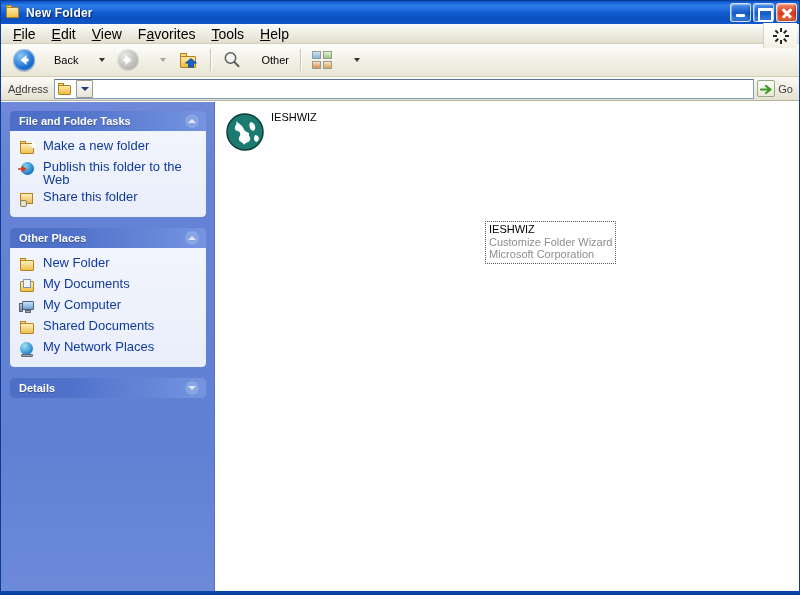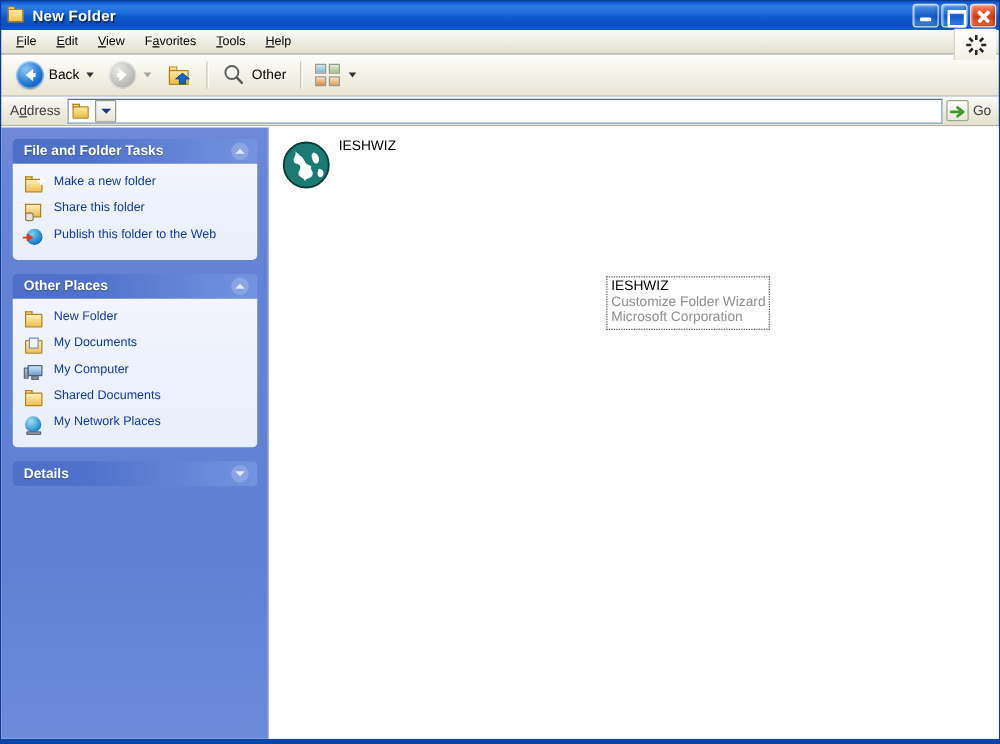--- a/index.html
+++ b/index.html
@@ -75,40 +75,40 @@
 
   
   .menubar {
     height: 20px; flex:0 0 20px;
     background: linear-gradient(to bottom,#fbfbfa,#eceade 60%,#e2dfd0);
     display:flex; align-items:center; padding-left:4px;
     border-bottom:1px solid #d4d0bc;
     position:relative;
   }
   .menuitem {
-    padding: 2px 8px; font-size:10px; color:#000; cursor:pointer; white-space:nowrap;
+    padding: 2px 8px; font-size:14px; color:#000; cursor:pointer; white-space:nowrap;
   }
   .menuitem u { text-decoration: underline; }
   .throbber {
     position:absolute; right:2px; top:-1px;
     width:34px; height:25px;
     background: linear-gradient(to bottom,#ffffff,#f3f1e6);
     border-left:1px solid #d8d4c2;
     display:flex; align-items:center; justify-content:center;
   }
   .throbber svg { display:block; }
 
   
   .toolbar {
     height: 33px; flex:0 0 33px;
     background: linear-gradient(to bottom,#fdfdfc 0%,#f4f2e7 48%,#e9e6d6 100%);
     display:flex; align-items:center; padding-left:6px;
     border-bottom:1px solid #d0ccb8;
   }
-  .tb-btn { display:flex; align-items:center; gap:4px; padding:14px 5px; cursor:pointer; border:1px solid transparent; border-radius:3px; white-space:nowrap;}
+  .tb-btn { display:flex; align-items:center; gap:19px; padding:14px 5px; cursor:pointer; border:1px solid transparent; border-radius:3px; white-space:nowrap;}
   .tb-btn span.lbl { font-size:11px; color:#000; }
   .tb-sep { width:1px; height:22px; background:#c9c5b0; margin:0 5px; box-shadow:1px 0 0 #fff; }
   .caret { width:0;height:0;border-left:3.5px solid transparent;border-right:3.5px solid transparent;border-top:4px solid #333; margin-left:2px;}
   .caret.dim { border-top-color:#a5a59e; }
 
   .circ-arrow { width:22px;height:22px;border-radius:50%; position:relative; flex:0 0 22px;}
   .circ-arrow.back { background: radial-gradient(circle at 35% 30%, #8ec7f5, #1a6fd0 60%, #0f4e9c); box-shadow: inset 0 0 0 1px rgba(255,255,255,.45), 0 1px 1px rgba(0,0,0,.2); }
   .circ-arrow.fwd  { background: radial-gradient(circle at 35% 30%, #e8e8e6, #bcbcb8 60%, #989892); box-shadow: inset 0 0 0 1px rgba(255,255,255,.5); }
   .circ-arrow svg { position:absolute; left:0; top:0; }
 
@@ -180,21 +180,21 @@
   .panel-head .ttl { color:#fff; font-weight:bold; font-size:11px; text-shadow:0 1px 1px rgba(0,0,0,.3);}
   .chev-btn { width:14px;height:14px;border-radius:50%; background:rgba(255,255,255,.18); display:flex;align-items:center;justify-content:center;}
   .chev-up { width:0;height:0;border-left:4px solid transparent;border-right:4px solid transparent;border-bottom:4px solid #dfe8ff;}
   .chev-dn { width:0;height:0;border-left:4px solid transparent;border-right:4px solid transparent;border-top:4px solid #dfe8ff;}
   .panel-body {
     background: linear-gradient(to bottom,#f2f5fd,#e9eefb);
     padding:6px 8px 8px 9px;
     border-radius:0 0 4px 4px;
   }
   .task-row { display:flex; align-items:flex-start; gap:7px; padding:2px 0; cursor:pointer; }
-  .task-row .tlabel { font-size:10px; color:#113a9e; line-height:13px; }
+  .task-row .tlabel { font-size:13px; color:#113a9e; line-height:13px; }
   .ticon { width:17px; height:16px; flex:0 0 17px; position:relative; margin-top:1px;}
 
   
   .ic-folder .fb{position:absolute;left:1px;top:3px;width:14px;height:11px;background:linear-gradient(to bottom,#ffeebb,#efc14c);border:1px solid #b4821c;border-radius:1px;}
   .ic-folder .ft{position:absolute;left:1px;top:1px;width:6px;height:3px;background:#ffe08a;border:1px solid #b4821c;border-bottom:none;}
   .ic-folder .spark{position:absolute;right:0px;top:1px;width:6px;height:7px;background:
       linear-gradient(#ffffff,#ffffff) center/2px 7px no-repeat,
       linear-gradient(#ffffff,#ffffff) center/6px 2px no-repeat;}
   .ic-globe { border-radius:50%; }
   .ic-globe .g{position:absolute;left:2px;top:1px;width:13px;height:13px;border-radius:50%;background:radial-gradient(circle at 35% 30%,#7fd2ee,#1877c4 70%,#0d4f8e);}
@@ -361,34 +361,34 @@
         <div class="panel-body">
           <div class="task-row">
             <span class="ticon ic-folder">
               <span class="ft"></span>
                 <span class="fb"></span>
                 <span class="spark"></span>
             </span>
             <span class="tlabel">Make a new folder</span>
           </div>
           <div class="task-row">
-            <span class="ticon ic-hand">
-              <span class="fb"></span>
-                <span class="hd"></span>
-            </span>
-            <span class="tlabel">Share this folder</span>
-          </div>
-          <div class="task-row">
             <span class="ticon ic-globe">
               <span class="g"></span>
               <svg class="ar" viewBox="0 0 9 6">
                   <path d="M0 3 L6 3 M4.2 0.8 L7.4 3 L4.2 5.2 Z" fill="#d83a1a" stroke="#d83a1a" stroke-width="1.4"></path>
                 </svg>
             </span>
             <span class="tlabel">Publish this folder to the Web</span>
+          </div>
+          <div class="task-row">
+            <span class="ticon ic-hand">
+              <span class="fb"></span>
+                <span class="hd"></span>
+            </span>
+            <span class="tlabel">Share this folder</span>
           </div>
         </div>
       </div>
 
       <div class="panel">
         <div class="panel-head">
           <span class="ttl">Other Places</span>
           <span class="chev-btn">
               <span class="chev-up"></span>
             </span>

